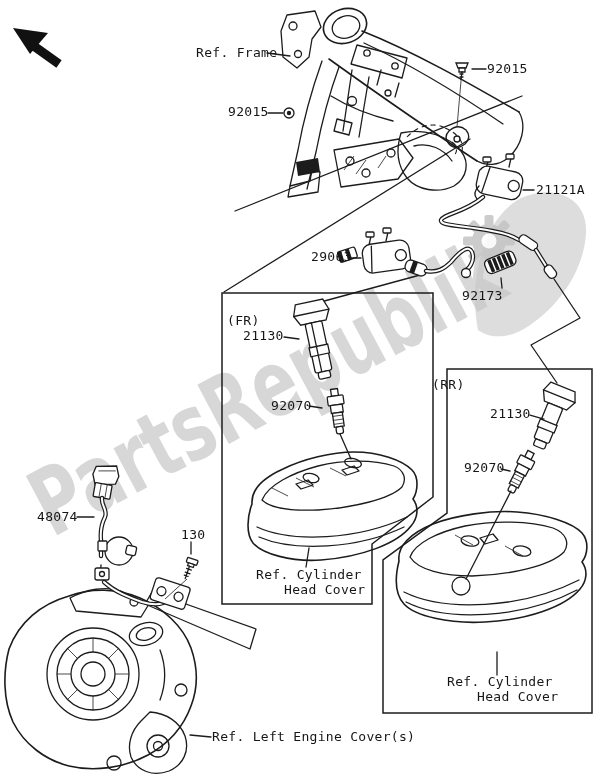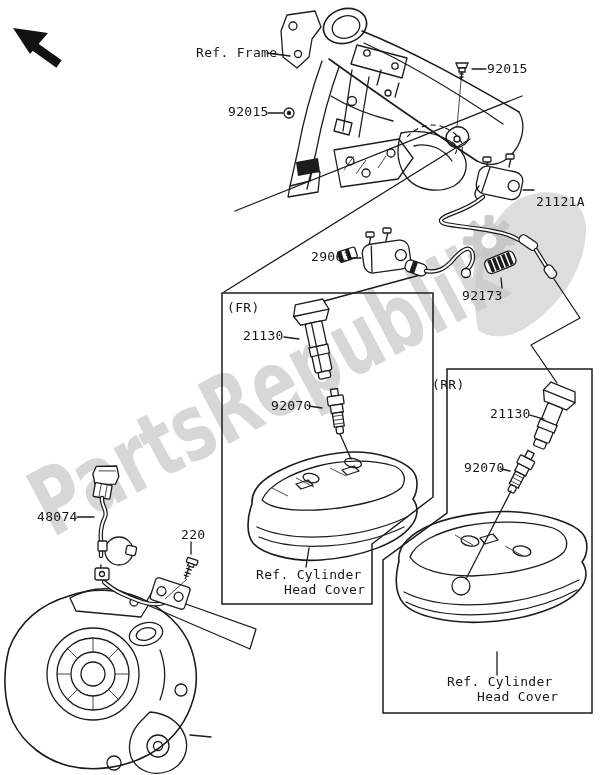--- a/index.html
+++ b/index.html
@@ -310,32 +310,33 @@
   </g>
 
   <g>
     <path class="ln" d="M267 53 L290 56"></path>
   </g>
 </svg>
 
 <div class="lbl" style="left:196px;top:46px">Ref. Frame</div>
 <div class="lbl" style="left:228px;top:105px">92015</div>
 <div class="lbl" style="left:487px;top:62px">92015</div>
-<div class="lbl" style="left:536px;top:195px">21121A</div>
+<div class="lbl" style="left:536px;top:183px">21121A</div>
 <div class="lbl" style="left:311px;top:250px">29063</div>
 <div class="lbl" style="left:462px;top:289px">92173</div>
 
-<div class="lbl" style="left:227px;top:301px">(FR)</div>
+<div class="lbl" style="left:227px;top:314px">(FR)</div>
 <div class="lbl" style="left:243px;top:329px">21130</div>
 <div class="lbl" style="left:271px;top:399px">92070</div>
 <div class="lbl" style="left:256px;top:568px">Ref. Cylinder</div>
 <div class="lbl" style="left:284px;top:583px">Head Cover</div>
 
 <div class="lbl" style="left:432px;top:378px">(RR)</div>
 <div class="lbl" style="left:490px;top:407px">21130</div>
 <div class="lbl" style="left:464px;top:461px">92070</div>
 <div class="lbl" style="left:447px;top:675px">Ref. Cylinder</div>
 <div class="lbl" style="left:477px;top:690px">Head Cover</div>
 
 <div class="lbl" style="left:37px;top:510px">48074</div>
-<div class="lbl" style="left:181px;top:528px">220</div>
+<div class="lbl" style="left:181px;top:528px">130</div>
+<div class="lbl" style="left:212px;top:730px">Ref. Left Engine Cover(s)</div>
 
 </div>
 
 </body></html>

